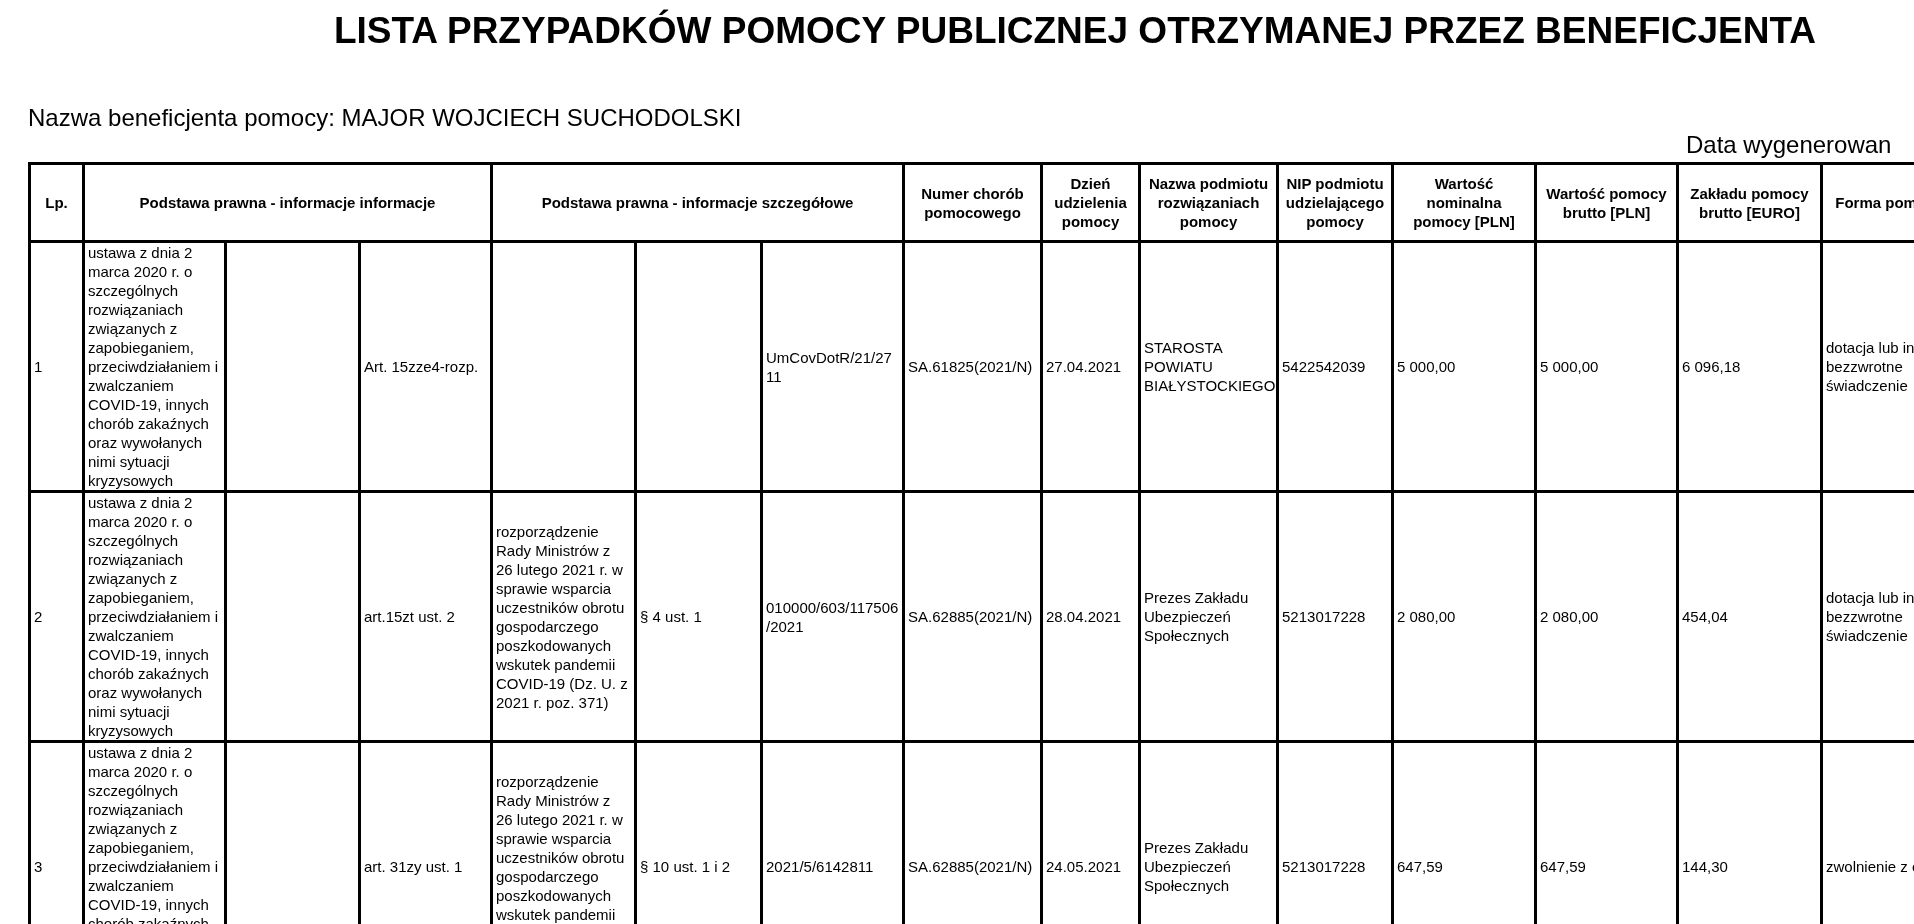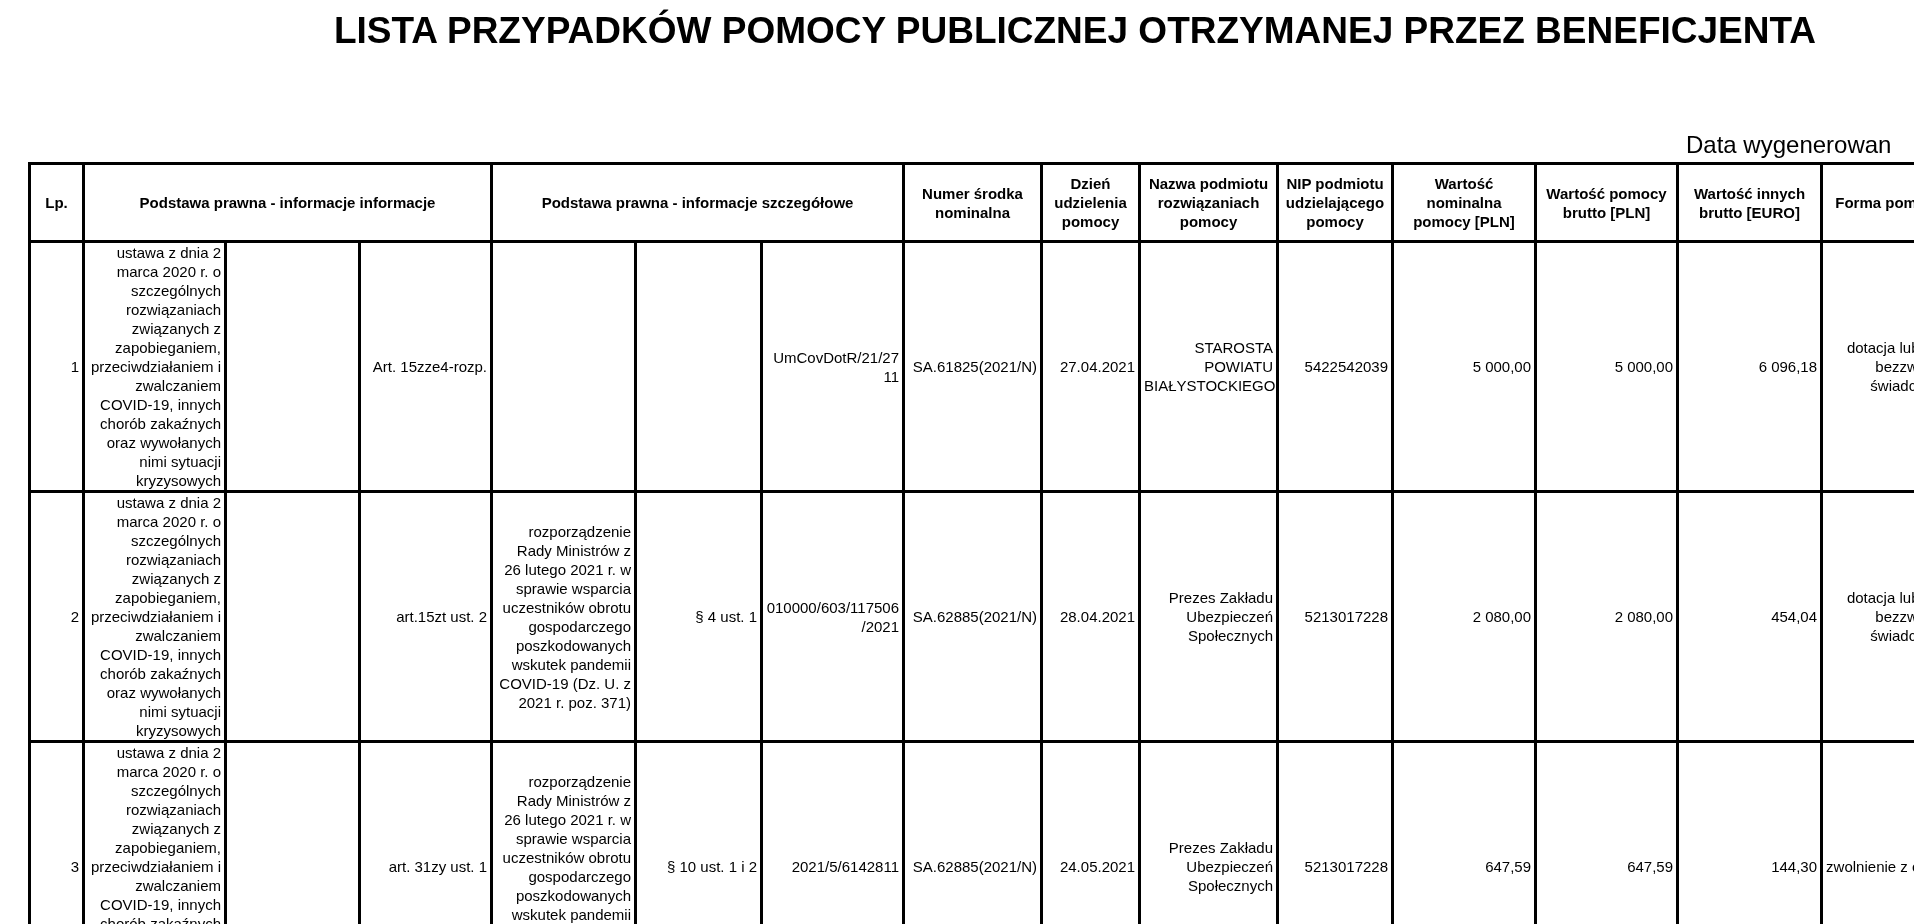--- a/index.html
+++ b/index.html
@@ -22,34 +22,35 @@
   table.aid{
     position:absolute;top:162px;left:28px;
     border-collapse:collapse;table-layout:fixed;width:1927px;
   }
   table.aid th,table.aid td{
     border:3px solid #000000;
     font-size:15px;line-height:19px;
     vertical-align:middle;
   }
   table.aid th{font-weight:bold;text-align:center;padding:0 2px;}
-  table.aid td{text-align:right;padding:0 3px;}
+  table.aid td{text-align:left;padding:0 3px;}
   thead tr{height:78px;}
   tbody tr{height:248px;}
   td.num{text-align:right;}
   td.brk{overflow-wrap:anywhere;}
 </style>
 </head>
 <body>
 
 <div class="viewport">
   <div class="page">
 
     <div class="title">LISTA PRZYPADKÓW POMOCY PUBLICZNEJ OTRZYMANEJ PRZEZ BENEFICJENTA</div>
 
+    <div class="meta-name">Nazwa beneficjenta pomocy: MAJOR WOJCIECH SUCHODOLSKI</div>
     <div class="gen-date">Data wygenerowan</div>
 
     <table class="aid">
       <colgroup>
         <col style="width:54px">
           <col style="width:142px">
           <col style="width:134px">
           <col style="width:132px">
         <col style="width:144px">
           <col style="width:126px">
@@ -61,27 +62,27 @@
         <col style="width:143px">
           <col style="width:142px">
           <col style="width:144px">
           <col style="width:135px">
       </colgroup>
       <thead>
         <tr>
           <th>Lp.</th>
           <th colspan="3">Podstawa prawna - informacje informacje</th>
           <th colspan="3">Podstawa prawna - informacje szczegółowe</th>
-          <th>Numer środka nominalna</th>
+          <th>Numer chorób pomocowego</th>
           <th>Dzień udzielenia pomocy</th>
           <th>Nazwa podmiotu rozwiązaniach pomocy</th>
           <th>NIP podmiotu udzielającego pomocy</th>
           <th>Wartość nominalna pomocy [PLN]</th>
           <th>Wartość pomocy brutto [PLN]</th>
-          <th>Wartość innych brutto [EURO]</th>
+          <th>Zakładu pomocy brutto [EURO]</th>
           <th>Forma pomocy</th>
         </tr>
       </thead>
       <tbody id="rows">
           <tr>
     <td>1</td>
     <td>ustawa z dnia 2 marca 2020 r. o szczególnych rozwiązaniach związanych z zapobieganiem, przeciwdziałaniem i zwalczaniem COVID-19, innych chorób zakaźnych oraz wywołanych nimi sytuacji kryzysowych</td>
     <td></td>
     <td>Art. 15zze4-rozp.</td>
     <td></td>

